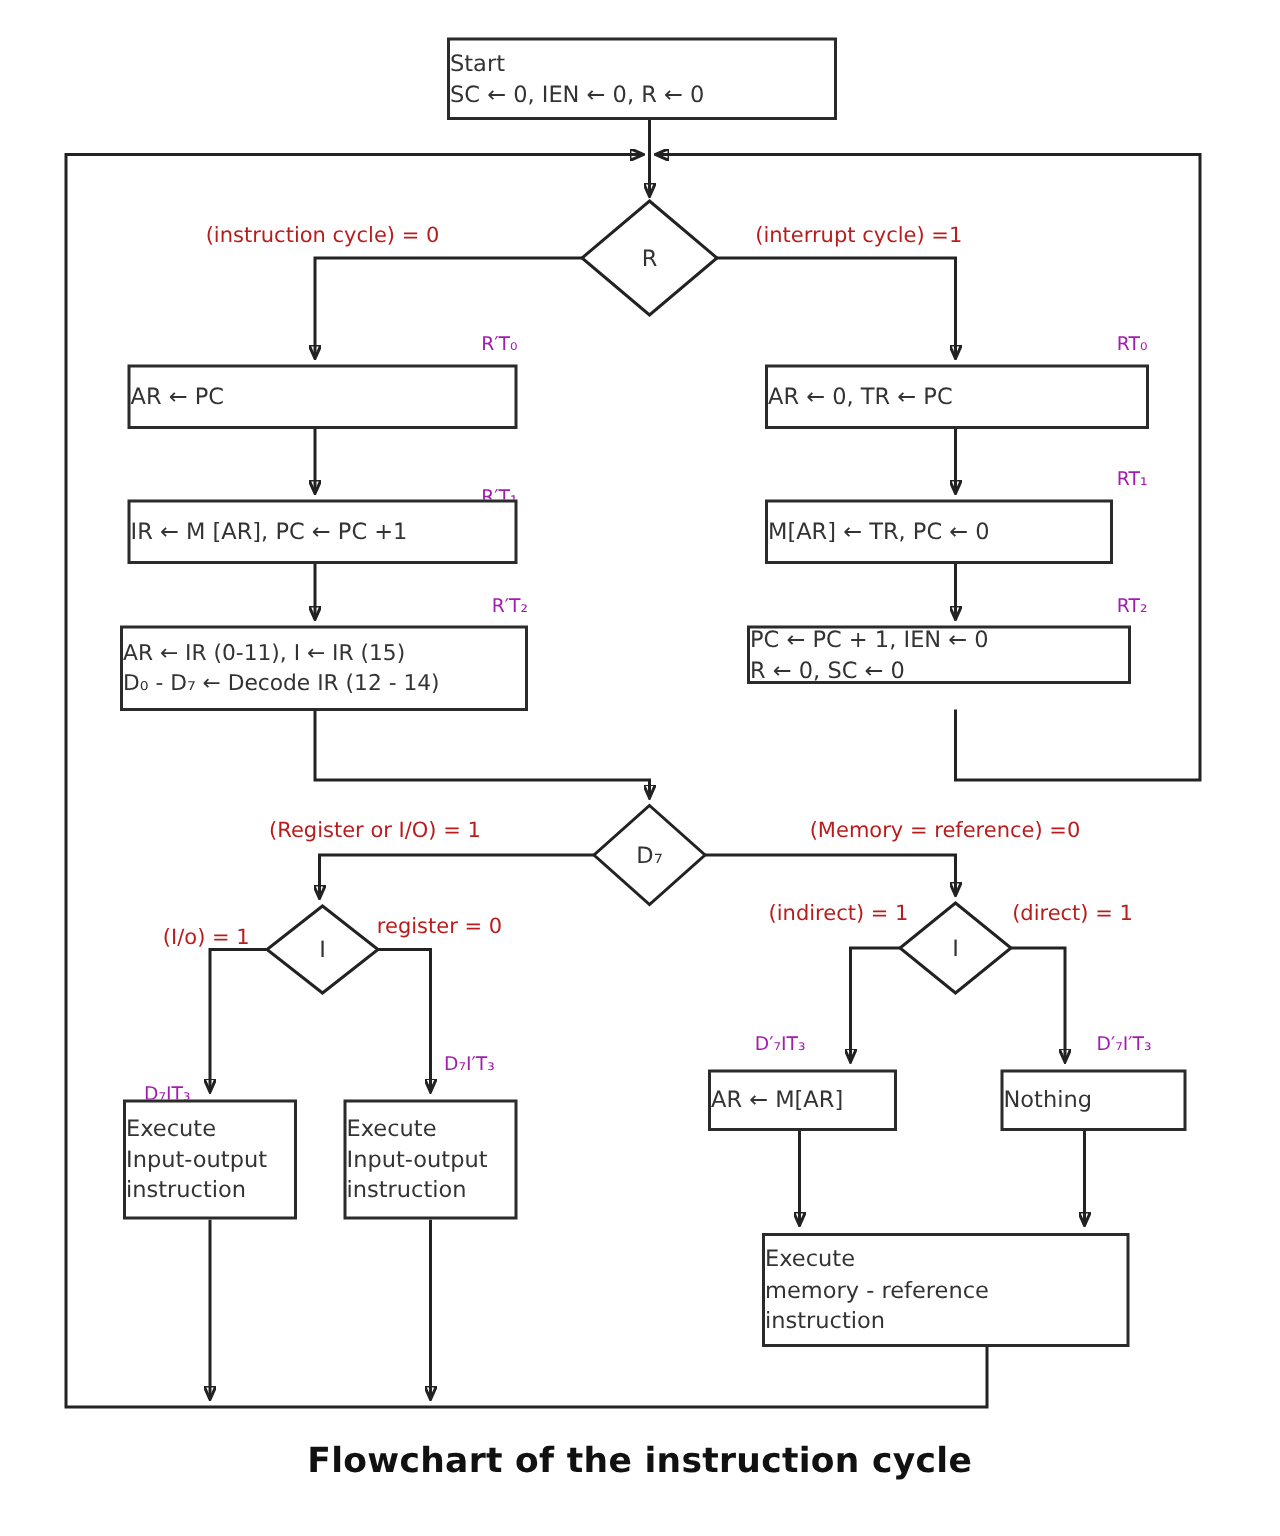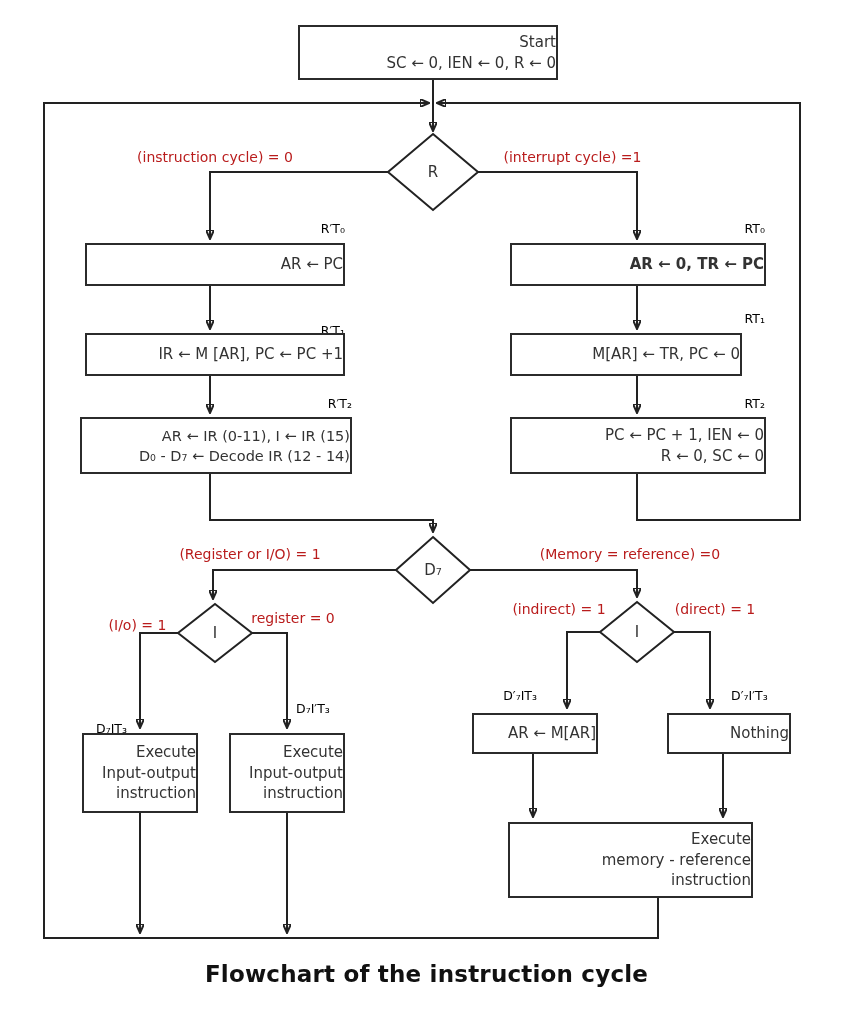--- a/index.html
+++ b/index.html
@@ -2,26 +2,26 @@
 <html><head>
 <meta charset="utf-8">
 <style>
   html,body { margin:0; padding:0; background:#ffffff; }
   body { font-family:"DejaVu Sans", sans-serif; }
   .stage { position:relative; width:853px; height:1024px; background:#ffffff; overflow:hidden; }
   .wires { position:absolute; left:0; top:0; width:853px; height:1024px; }
   .wires path { fill:none; stroke:#222222; stroke-width:2; }
   .wires polygon { fill:#ffffff; stroke:#222222; stroke-width:2; }
   .box { position:absolute; background:#ffffff; border:2px solid #2b2b2b; box-sizing:border-box;
-         display:flex; flex-direction:column; align-items:flex-end; justify-content:center;
+         display:flex; flex-direction:column; align-items:flex-start; justify-content:center;
          text-align:center; color:#333333; font-size:15px; line-height:1.38; }
   .box .ln { white-space:nowrap; }
   .dlabel { position:absolute; transform:translate(-50%,-50%); color:#333333; font-size:15px; }
   .cond { position:absolute; color:#b91c1c; font-size:14px; text-align:center; white-space:nowrap; }
-  .timing { position:absolute; color:#000000; font-size:12.5px; white-space:nowrap; }
+  .timing { position:absolute; color:#a21caf; font-size:12.5px; white-space:nowrap; }
   .caption { position:absolute; left:0; right:0; top:961px; text-align:center;
              font-size:23px; font-weight:700; color:#111111; letter-spacing:0.2px; }
 </style>
 </head>
 <body>
 
 <div class="stage">
 
   <svg class="wires" viewBox="0 0 853 1024" xmlns="http://www.w3.org/2000/svg">
     <defs>
@@ -92,31 +92,31 @@
     <div class="ln">IR ← M [AR], PC ← PC +1</div>
   </div>
 
   <div class="timing" style="right:501px; top:396px;">R′T₂</div>
   <div class="box" style="left:80px; top:417px; width:272px; height:57px; font-size:14.5px;">
     <div class="ln">AR ← IR (0-11), I ← IR (15)</div>
     <div class="ln">D₀ - D₇ ← Decode IR (12 - 14)</div>
   </div>
 
   <div class="timing" style="right:88px; top:221px;">RT₀</div>
-  <div class="box" style="left:510px; top:243px; width:256px; height:43px;font-weight:bold;">
+  <div class="box" style="left:510px; top:243px; width:256px; height:43px;">
     <div class="ln">AR ← 0, TR ← PC</div>
   </div>
 
   <div class="timing" style="right:88px; top:311px;">RT₁</div>
   <div class="box" style="left:510px; top:333px; width:232px; height:43px;">
     <div class="ln">M[AR] ← TR, PC ← 0</div>
   </div>
 
   <div class="timing" style="right:88px; top:396px;">RT₂</div>
-  <div class="box" style="left:510px; top:417px; width:256px; height:57px;padding-left:17px;">
+  <div class="box" style="left:498px; top:417px; width:256px; height:39px;">
     <div class="ln">PC ← PC + 1, IEN ← 0</div>
     <div class="ln">R ← 0, SC ← 0</div>
   </div>
 
   <div class="timing" style="right:726px; top:701px;margin-top:20px;">D₇IT₃</div>
   <div class="box" style="left:82px; top:733px; width:116px; height:80px;">
     <div class="ln">Execute</div>
     <div class="ln">Input-output</div>
     <div class="ln">instruction</div>
   </div>

